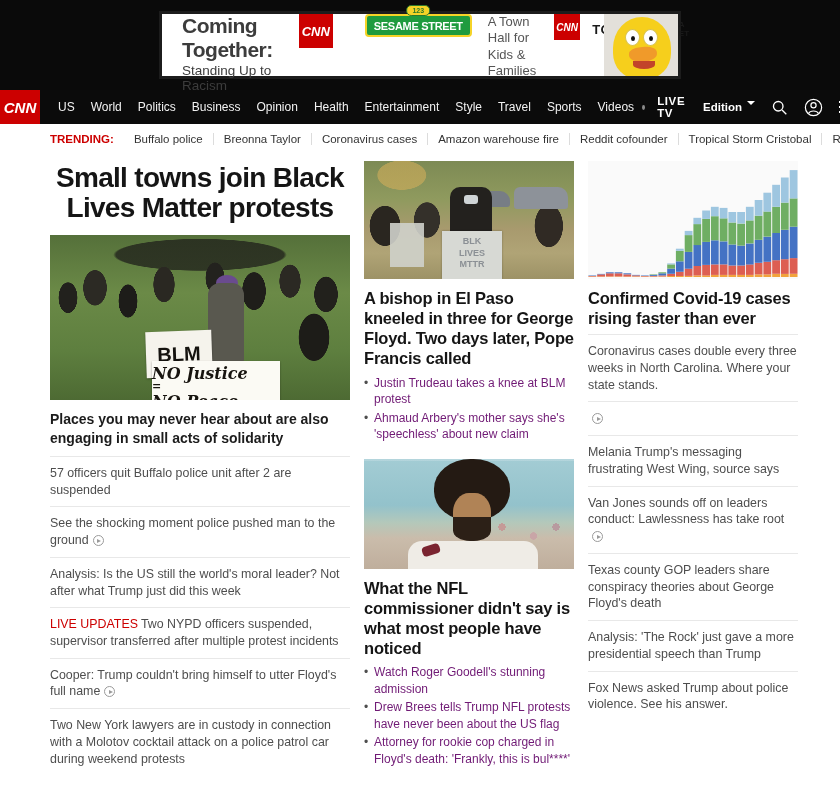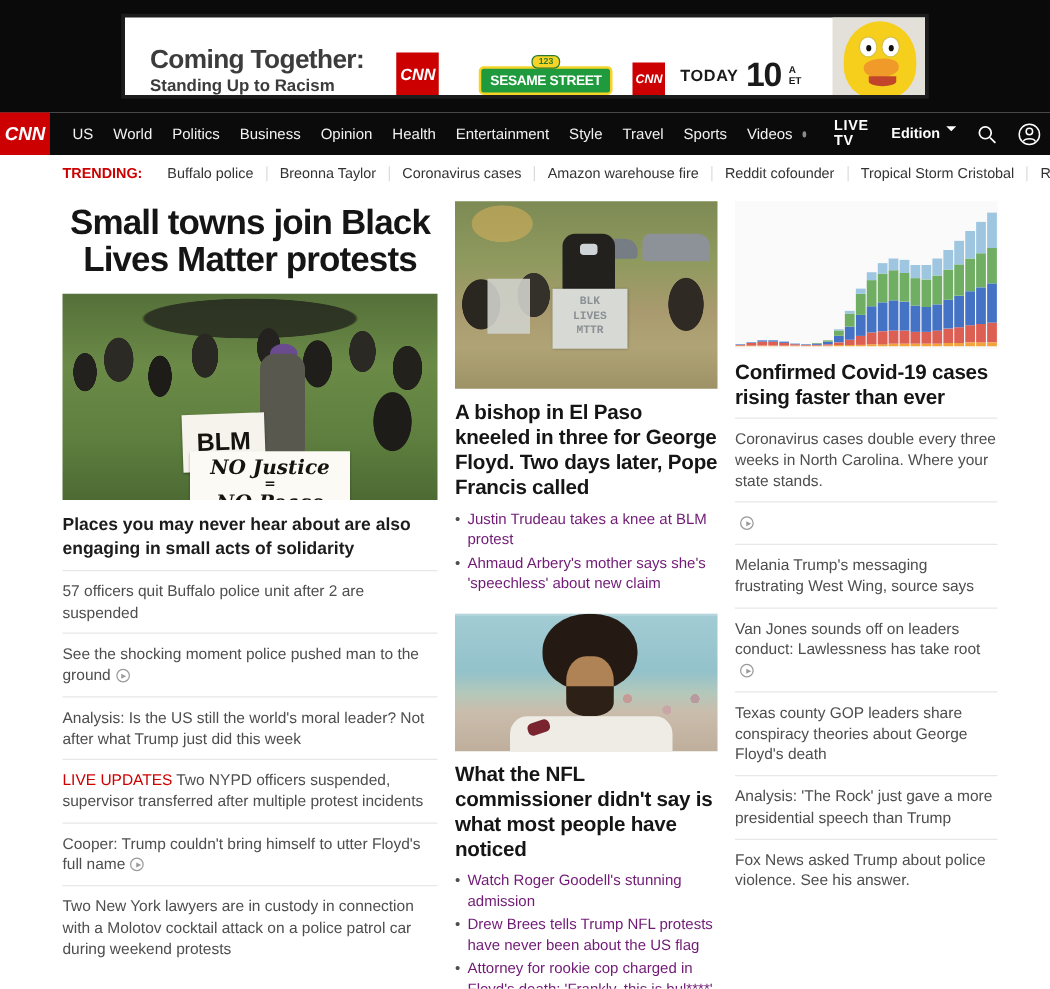--- a/index.html
+++ b/index.html
@@ -1,25 +1,25 @@
 <!DOCTYPE html>
 <html><head>
 <meta charset="utf-8">
 <style>
   * { box-sizing: border-box; margin: 0; padding: 0; }
   html, body { width: 840px; height: 791px; overflow: hidden; background: #fff;
     font-family: "Liberation Sans", "DejaVu Sans", sans-serif; }
 
   
   .ad-band { height: 90px; background: #0a0a0a; display: flex; align-items: center; justify-content: center; }
-  .ad-creative { width: 640px; height: 62px; background: #fff; display: flex; align-items: flex-end;
+  .ad-creative { width: 516px; height: 62px; background: #fff; display: flex; align-items: flex-start;
     padding-left: 20px; position: relative; box-shadow: 0 0 0 3px #1c1c1c; }
   .ad-words { margin-right: 26px; }
   .ad-title { font-size: 21px; font-weight: bold; color: #3c3c3c; letter-spacing: -0.5px; }
-  .ad-sub { font-size: 13.5px; font-weight: bold; color: #3c3c3c; margin-top: 1px; }
+  .ad-sub { font-size: 13.5px; font-weight: normal; color: #3c3c3c; margin-top: 1px; }
   .cnn-box { width: 34px; height: 34px; background: #cc0000; color: #fff; font-weight: bold; font-size: 13px;
     font-style: italic; display: flex; align-items: center; justify-content: center; flex: none; }
   .cnn-box.small { width: 26px; height: 26px; font-size: 10px; }
   .sesame { position: relative; margin: 0 16px 0 32px; flex: none; }
   .sesame-123 { position: absolute; top: -9px; left: 50%; transform: translateX(-50%); background: #f5d327;
     color: #2b7a2b; font-size: 7px; font-weight: bold; padding: 1px 5px; border-radius: 5px; border: 1px solid #2b7a2b; }
   .sesame-sign { background: #1f9b3e; border: 2px solid #f5d327; color: #fff; font-weight: bold; font-size: 11px;
     letter-spacing: -0.3px; padding: 4px 7px 3px; border-radius: 4px; white-space: nowrap; }
   .ad-tag { font-size: 13px; color: #555; line-height: 1.25; margin-right: 18px; }
   .ad-time { display: flex; align-items: center; gap: 6px; margin-left: 12px; }
@@ -35,21 +35,21 @@
   .bird-beak { position: absolute; left: 16px; top: 30px; width: 28px; height: 15px; background: #f09a2a;
     border-radius: 50% 50% 60% 60%; transform: rotate(-4deg); }
   .bird-mouth { position: absolute; left: 20px; top: 44px; width: 22px; height: 8px; background: #c2442a; border-radius: 0 0 50% 50%; }
 
   
   .nav { height: 34px; background: #0b0b0b; display: flex; align-items: center; padding-right: 16px; }
   .nav-logo { width: 40px; height: 34px; background: #cc0000; color: #fff; font-weight: bold; font-size: 15px;
     font-style: italic; display: flex; align-items: center; justify-content: center; flex: none; margin-right: 10px; cursor: pointer; }
   .nav-item { color: #f2f2f2; font-size: 12px; padding: 0 8px; cursor: pointer; white-space: nowrap; }
   .nav-right { margin-left: auto; display: flex; align-items: center; gap: 16px; }
-  .live-wrap { display: flex; align-items: center; gap: 22px; cursor: pointer; }
+  .live-wrap { display: flex; align-items: center; gap: 12px; cursor: pointer; }
   .live-dot { width: 5px; height: 5px; border-radius: 50%; background: #8a8a8a; }
   .live-tv { color: #fff; font-size: 11.5px; font-weight: bold; letter-spacing: 0.6px; }
   .edition { display: flex; align-items: flex-start; gap: 5px; color: #fff; font-size: 11.5px; font-weight: bold; cursor: pointer; }
   .chev-down { width: 0; height: 0; border-left: 4px solid transparent; border-right: 4px solid transparent; border-top: 4px solid #fff; }
   .icon-btn { display: flex; align-items: center; cursor: pointer; }
   .hamb { display: flex; flex-direction: column; gap: 3px; cursor: pointer; }
   .hline { width: 17px; height: 2px; background: #fff; }
 
   
   .trending { display: flex; align-items: center; margin: 9px 46px 0 50px; padding-bottom: 8px; font-size: 11.5px; }
@@ -91,33 +91,33 @@
       radial-gradient(ellipse 26px 40px at 88% 62%, #1d1c18 58%, transparent 60%),
       radial-gradient(ellipse 140px 26px at 50% 12%, rgba(30,30,26,0.75) 60%, transparent 62%),
       linear-gradient(180deg, #55703a 0%, #6b8a47 35%, #5e7f3f 70%, #4d6a33 100%); }
   .figure-center { position: absolute; left: 158px; top: 48px; width: 36px; height: 80px; background: #59584f;
     border-radius: 12px 12px 4px 4px; }
   .headwrap { position: absolute; left: 166px; top: 40px; width: 22px; height: 16px; background: #6a4b8f; border-radius: 50%; }
   .sign-blm { position: absolute; left: 96px; top: 96px; width: 66px; height: 46px; background: #f5f3ec;
     transform: rotate(-2deg); display: flex; align-items: center; justify-content: center;
     font-weight: bold; font-size: 20px; color: #15130f; box-shadow: 0 1px 2px rgba(0,0,0,0.35); }
   .sign-justice { position: absolute; left: 102px; top: 126px; width: 128px; height: 56px; background: #fbfaf4;
-    box-shadow: 0 1px 2px rgba(0,0,0,0.35); text-align: center; padding-top: 3px;
+    box-shadow: 0 1px 2px rgba(0,0,0,0.35); text-align: left; padding-top: 3px;
     font-family: "DejaVu Serif", serif; color: #17140f; }
   .sj1 { font-size: 16px; font-weight: bold; font-style: italic; }
   .sj2 { font-size: 11px; font-weight: bold; line-height: 0.8; }
   .sj3 { font-size: 16px; font-weight: bold; font-style: italic; }
 
-  .photo-bishop { width: 210px; height: 150px;
+  .photo-bishop { width: 210px; height: 118px;
     background:
       radial-gradient(ellipse 26px 34px at 10% 55%, #2a2620 58%, transparent 60%),
       radial-gradient(ellipse 22px 30px at 30% 50%, #34302a 58%, transparent 60%),
       radial-gradient(ellipse 24px 36px at 88% 55%, #302a24 58%, transparent 60%),
       radial-gradient(ellipse 40px 24px at 18% 12%, rgba(216,176,90,0.55) 60%, transparent 62%),
-      linear-gradient(180deg, #7d8a54 0%, #8f9a5e 32%, #a89a6e 58%, #b0a476 78%, #9d9266 100%); font-family: Liberation Mono, monospace; }
+      linear-gradient(180deg, #7d8a54 0%, #8f9a5e 32%, #a89a6e 58%, #b0a476 78%, #9d9266 100%); }
   .bishop-fig { position: absolute; left: 86px; top: 26px; width: 42px; height: 60px; background: #23211e;
     border-radius: 10px 10px 3px 3px; }
   .bishop-mask { position: absolute; left: 100px; top: 34px; width: 14px; height: 9px; background: #cfd4d6; border-radius: 3px; }
   .bishop-sign { position: absolute; left: 78px; top: 70px; width: 60px; height: 48px; background: #d7d9d4;
     box-shadow: 0 0 2px rgba(0,0,0,0.3); padding-top: 5px; text-align: center;
     font-size: 9px; font-weight: bold; color: #8b9095; line-height: 1.3; }
   .side-sign { position: absolute; left: 26px; top: 62px; width: 34px; height: 44px; background: #cfd1cb; opacity: 0.9; }
   .car { position: absolute; background: #8d9299; border-radius: 6px 10px 3px 3px; }
   .car1 { right: 6px; top 26px; top: 26px; width: 54px; height: 22px; }
   .car2 { right: 64px; top: 30px; width: 40px; height: 16px; background: #777d85; }
@@ -150,20 +150,24 @@
     <div class="ad-words">
       <div class="ad-title">Coming Together:</div>
       <div class="ad-sub">Standing Up to Racism</div>
     </div>
     <div class="cnn-box">
         <span>CNN</span>
       </div>
     <div class="sesame">
       <div class="sesame-123">123</div>
       <div class="sesame-sign">SESAME STREET</div>
+    </div>
+    <div class="ad-tag">
+      <div>A Town Hall for</div>
+      <div>Kids &amp; Families</div>
     </div>
     <div class="cnn-box small">
         <span>CNN</span>
       </div>
     <div class="ad-time">
       <span class="t1">TODAY</span>
       <span class="t2">10</span>
       <span class="t3">
         <span>A</span>
         <span>ET</span>

